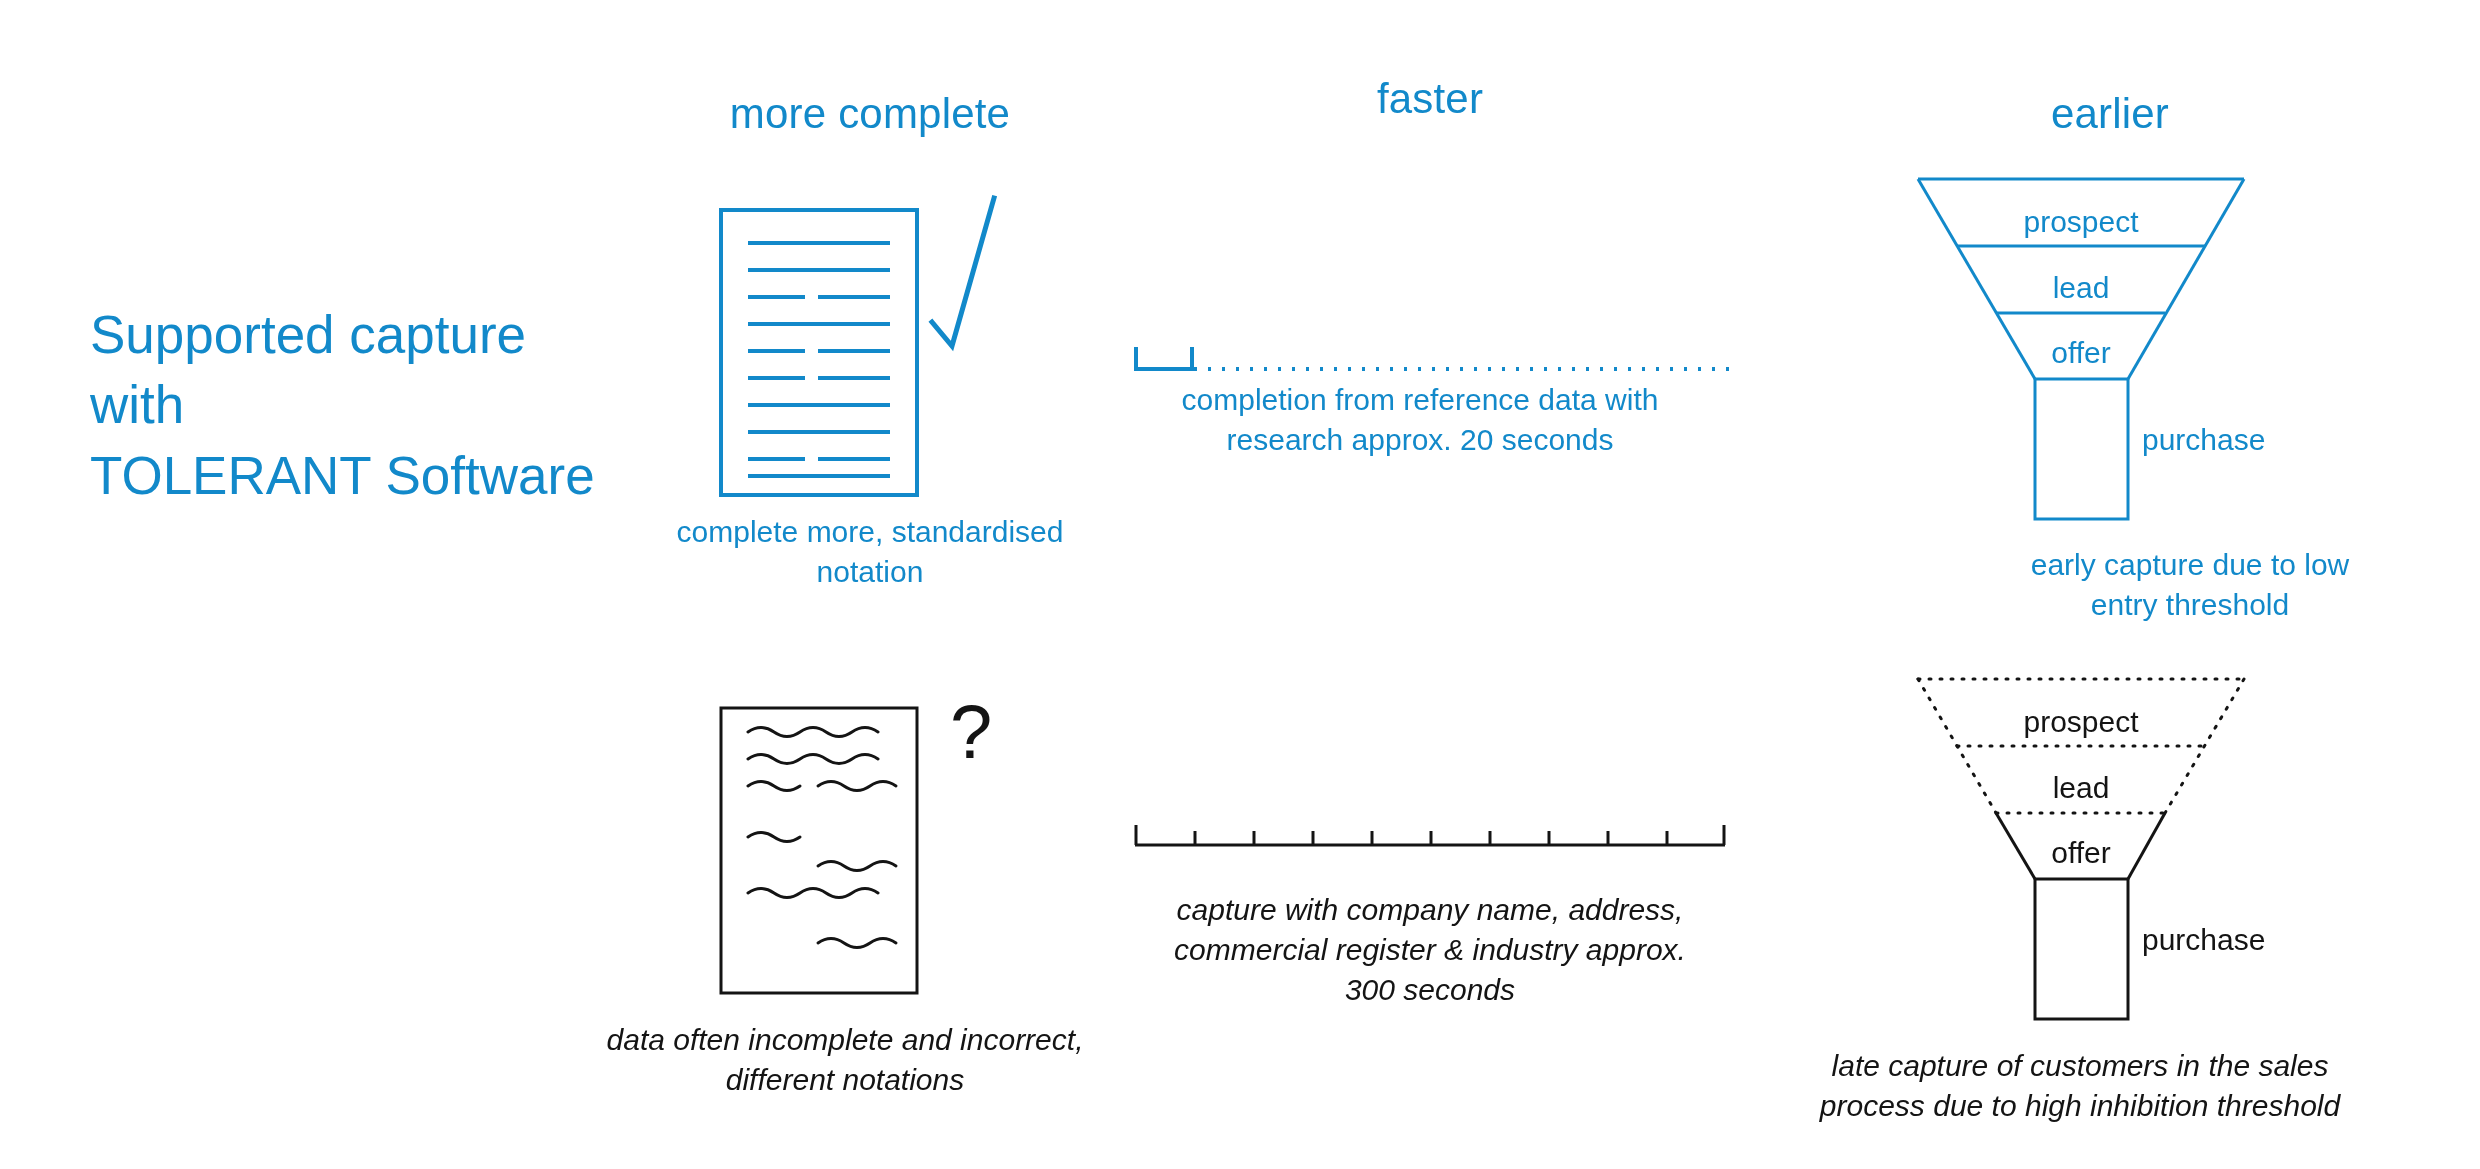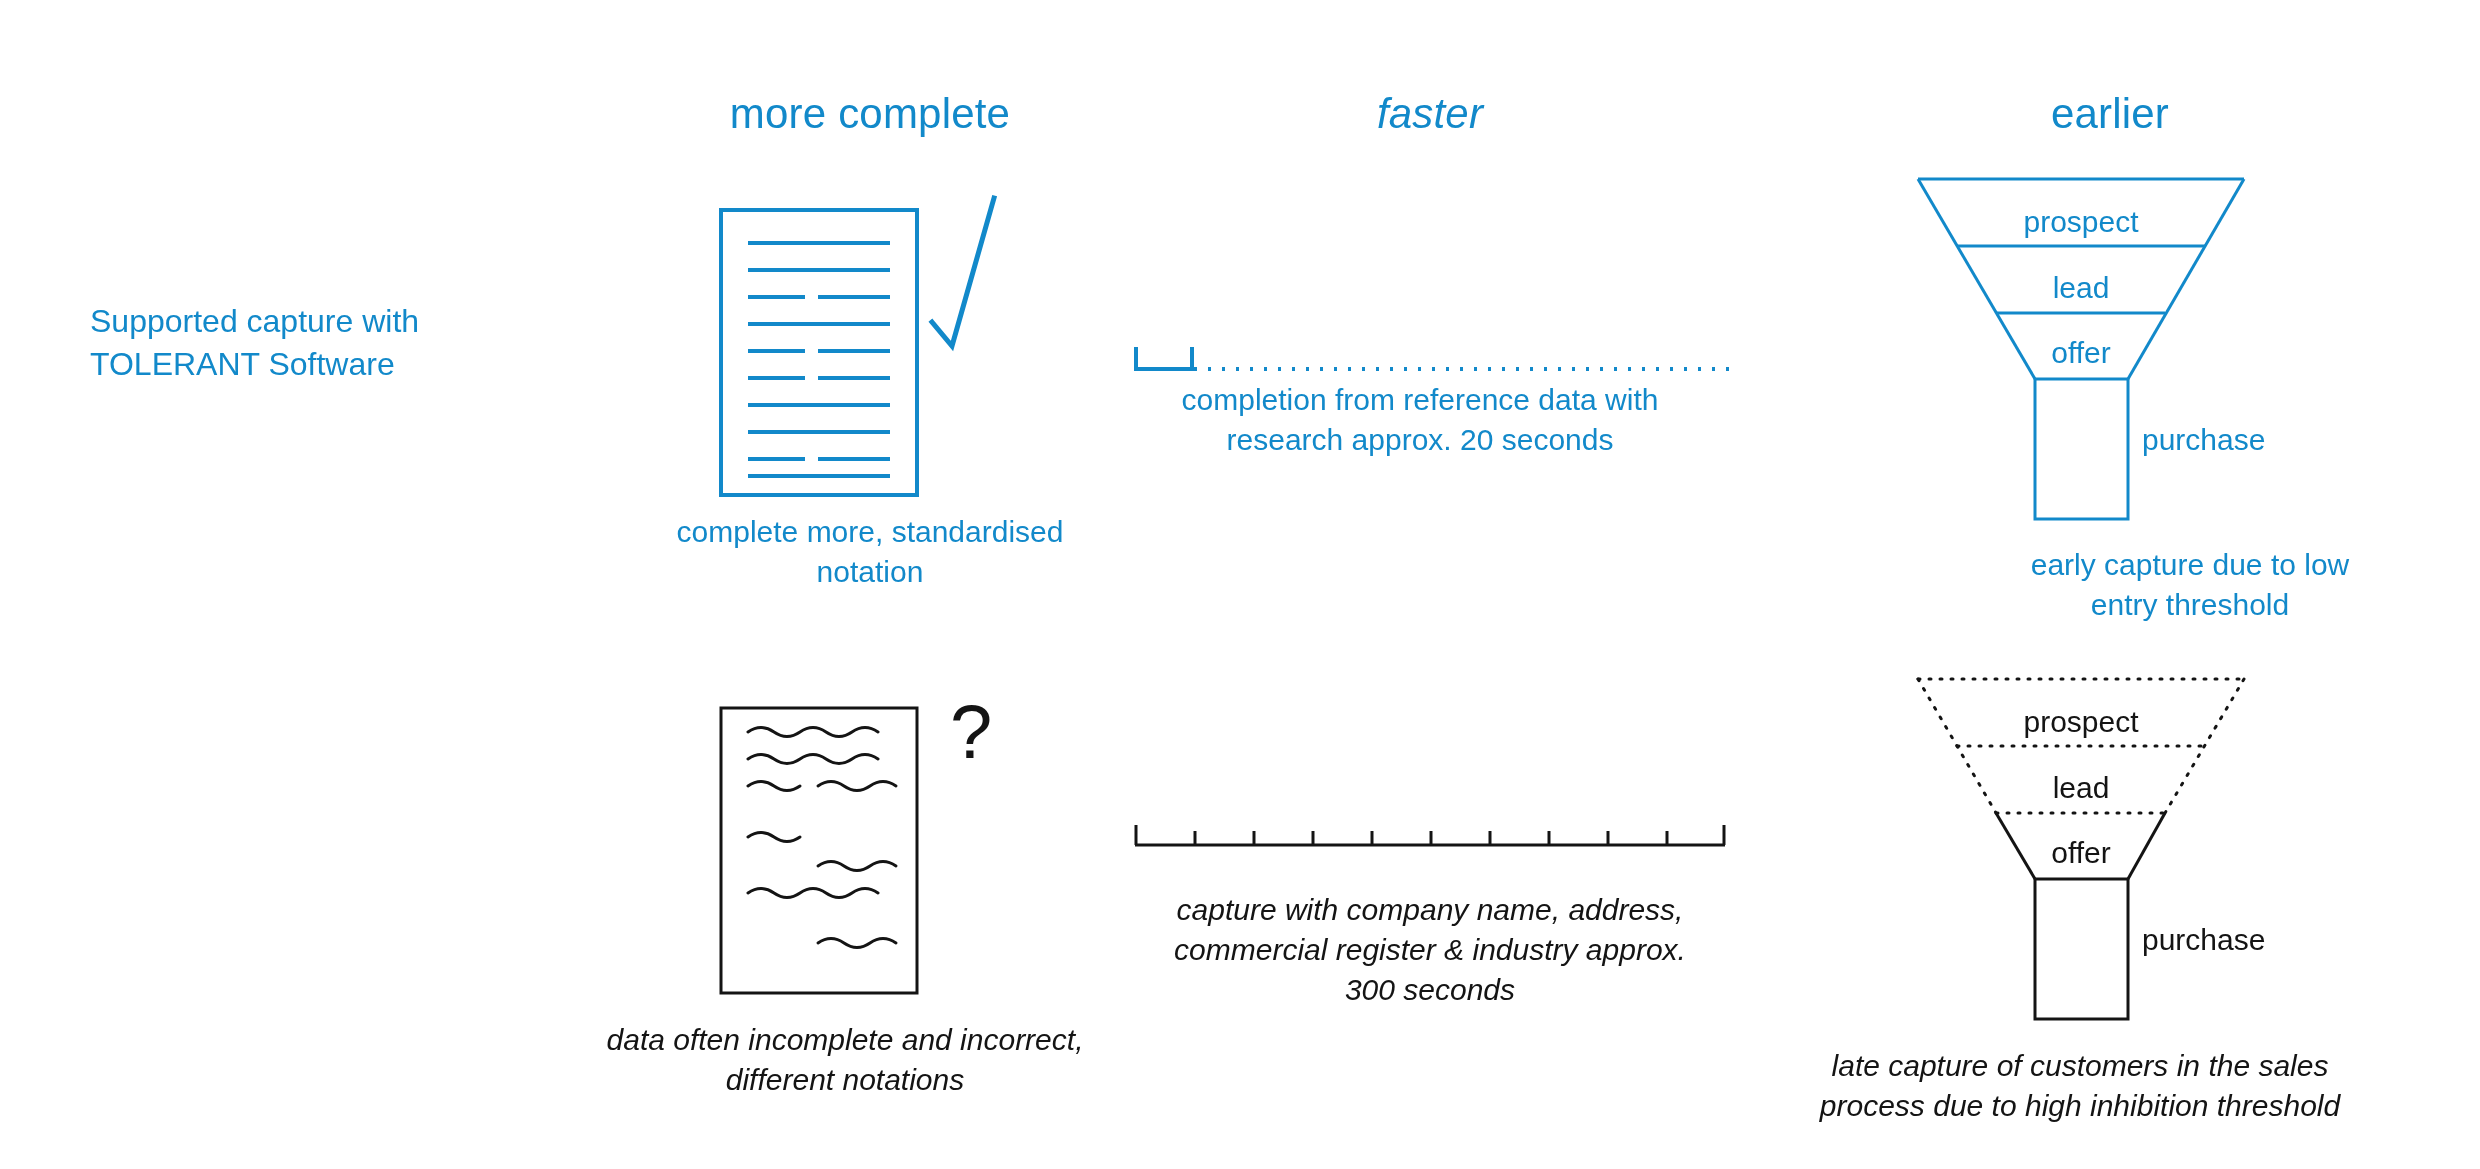--- a/index.html
+++ b/index.html
@@ -23,27 +23,27 @@
   
   .col-header {
     position: absolute;
     text-align: center;
     color: #1289ca;
     font-size: 42px;
     letter-spacing: 0.2px;
     white-space: nowrap;
   }
   #hdr-more   { left: 560px;  top: 90px;  width: 620px; }
-  #hdr-faster { left: 1120px; top: 90px;  width: 620px; font-style: italic; }
+  #hdr-faster { left: 1120px; top: 75px;  width: 620px; }
   #hdr-early  { left: 1800px; top: 90px;  width: 620px; }
 
   
   .row-label {
     position: absolute;
-    font-size: 32px;
+    font-size: 53px;
     line-height: 1.33;
     white-space: pre-line;
   }
   #row-label-supported {
     left: 90px;  top: 300px; width: 520px;
     color: #1289ca;
   }
   #row-label-manual {
     left: 90px;  top: 827px; width: 520px;
     color: #141414;

